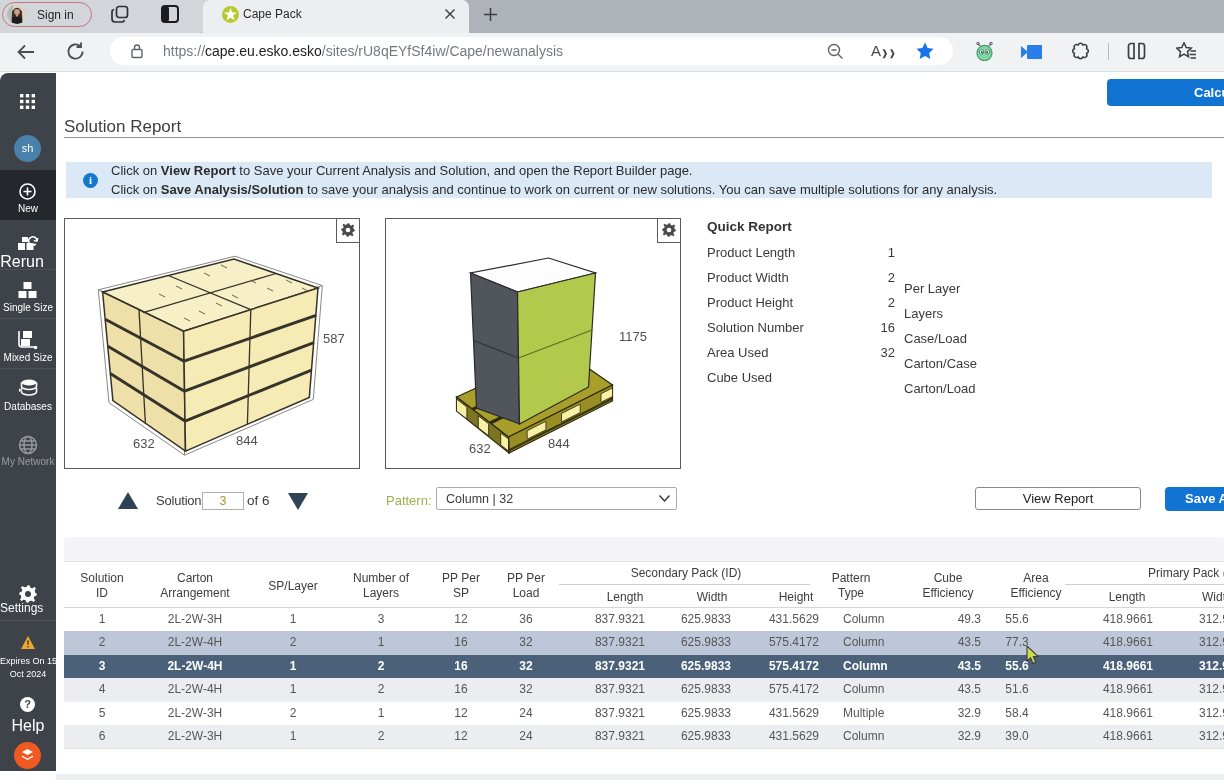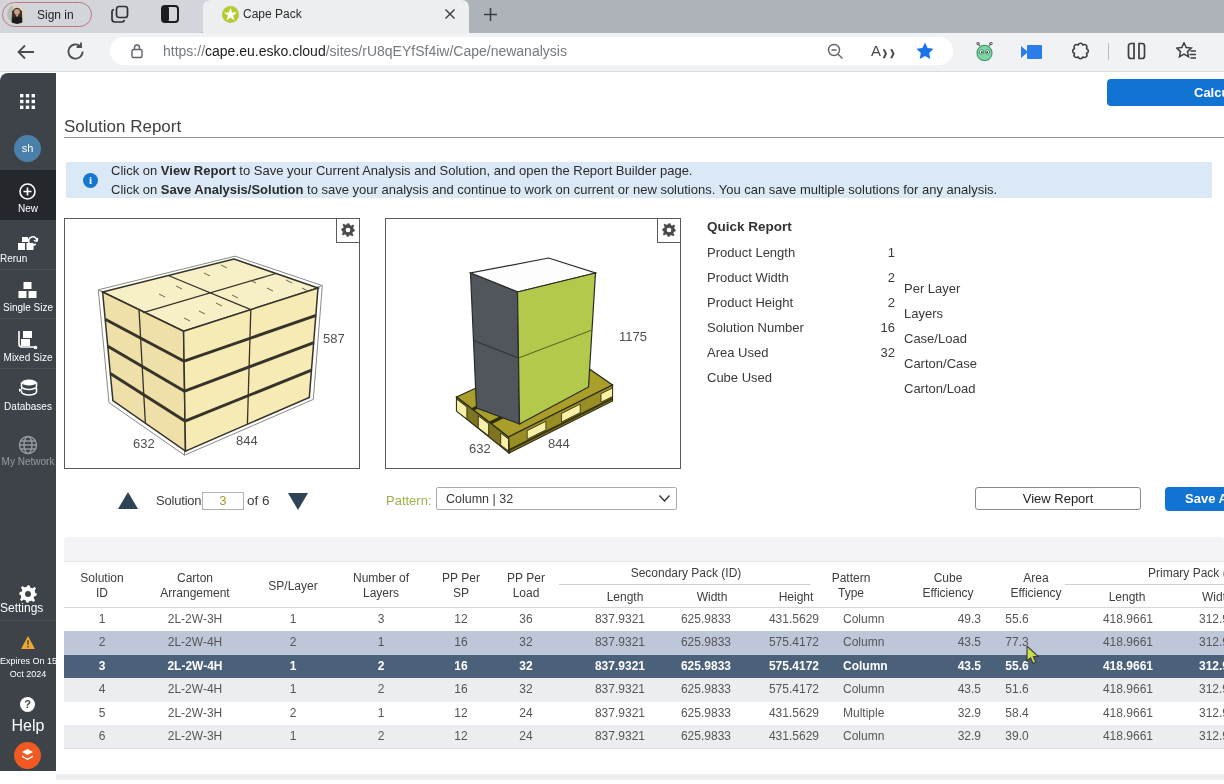--- a/index.html
+++ b/index.html
@@ -69,21 +69,21 @@
   <path d="M16.6 9.5 a7.1 7.1 0 1 1 -2.1 -5" fill="none" stroke="#4b4d50" stroke-width="1.8"></path>
   <path d="M15 0.6 L15 5 L10.6 5" fill="none" stroke="#4b4d50" stroke-width="1.8"></path>
 </svg>
 
 <div class="abs" style="left:110px;top:37px;width:843px;height:28px;background:#ffffff;border-radius:14px;"></div>
 
 <svg class="abs" style="left:130px;top:43px;" width="14" height="16" viewBox="0 0 14 16">
   <rect x="2" y="6.5" width="10" height="8" rx="1.5" fill="none" stroke="#5f6368" stroke-width="1.4"></rect>
   <path d="M4.5 6.5 V4.5 a2.5 2.5 0 0 1 5 0 V6.5" fill="none" stroke="#5f6368" stroke-width="1.4"></path>
 </svg>
-<div class="abs" style="left:163px;top:43px;font-size:14px;color:#76797d;">https://<span style="color:#202124;">cape.eu.esko.cloud</span>/sites/rU8qEYfSf4iw/Cape/newanalysis</div>
+<div class="abs" style="left:163px;top:43px;font-size:14px;color:#76797d;">https://<span style="color:#202124;">cape.eu.esko.esko</span>/sites/rU8qEYfSf4iw/Cape/newanalysis</div>
 
 <svg class="abs" style="left:827px;top:43px;" width="17" height="17" viewBox="0 0 17 17">
   <circle cx="7" cy="7" r="5.5" fill="none" stroke="#5f6368" stroke-width="1.4"></circle>
   <path d="M11.2 11.2 L15.5 15.5 M4.5 7 H9.5" fill="none" stroke="#5f6368" stroke-width="1.4"></path>
 </svg>
 
 <div class="abs" style="left:871px;top:42px;font-size:15px;color:#46484b;">A<span style="font-size:9px;">❱❱</span></div>
 
 <svg class="abs" style="left:916px;top:42px;" width="18" height="18" viewBox="0 0 18 18">
   <path d="M9 0.5 L11.6 6 L17.5 6.8 L13.2 11 L14.3 17 L9 14.1 L3.7 17 L4.8 11 L0.5 6.8 L6.4 6 Z" fill="#1a73e8"></path>
@@ -145,21 +145,21 @@
 </svg>
 <div class="abs" style="left:0;top:203px;width:56px;text-align:center;font-size:10px;color:#fff;">New</div>
 
 <svg class="abs" style="left:17px;top:234px;" width="22" height="18" viewBox="0 0 22 18">
   <rect x="1" y="9" width="7" height="7" fill="#fff"></rect>
   <rect x="9.5" y="9" width="7" height="7" fill="#fff"></rect>
   <rect x="5" y="3" width="6" height="5" fill="#fff"></rect>
   <path d="M20 7 a4.2 4.2 0 1 0 -1.2 2.9" fill="none" stroke="#fff" stroke-width="1.6"></path>
   <path d="M20.8 4 L20 7.3 L16.8 6.5" fill="none" stroke="#fff" stroke-width="1.3"></path>
 </svg>
-<div class="abs" style="left:0;top:253px;width:44px;font-size:10px;color:#fff;">Rerun</div>
+<div class="abs" style="left:0;top:253px;width:44px;text-align:center;font-size:16px;color:#fff;">Rerun</div>
 <div class="abs" style="left:0;top:269px;width:56px;height:1px;background:#4b5157;"></div>
 
 <svg class="abs" style="left:18px;top:281px;" width="20" height="18" viewBox="0 0 20 18">
   <rect x="5.5" y="1" width="8" height="7" fill="#fff"></rect>
   <rect x="0.5" y="10" width="8" height="7" fill="#fff"></rect>
   <rect x="10.5" y="10" width="8" height="7" fill="#fff"></rect>
 </svg>
 <div class="abs" style="left:0;top:302px;width:56px;text-align:center;font-size:10px;color:#fff;">Single Size</div>
 <div class="abs" style="left:0;top:318px;width:56px;height:1px;background:#4b5157;"></div>
 

